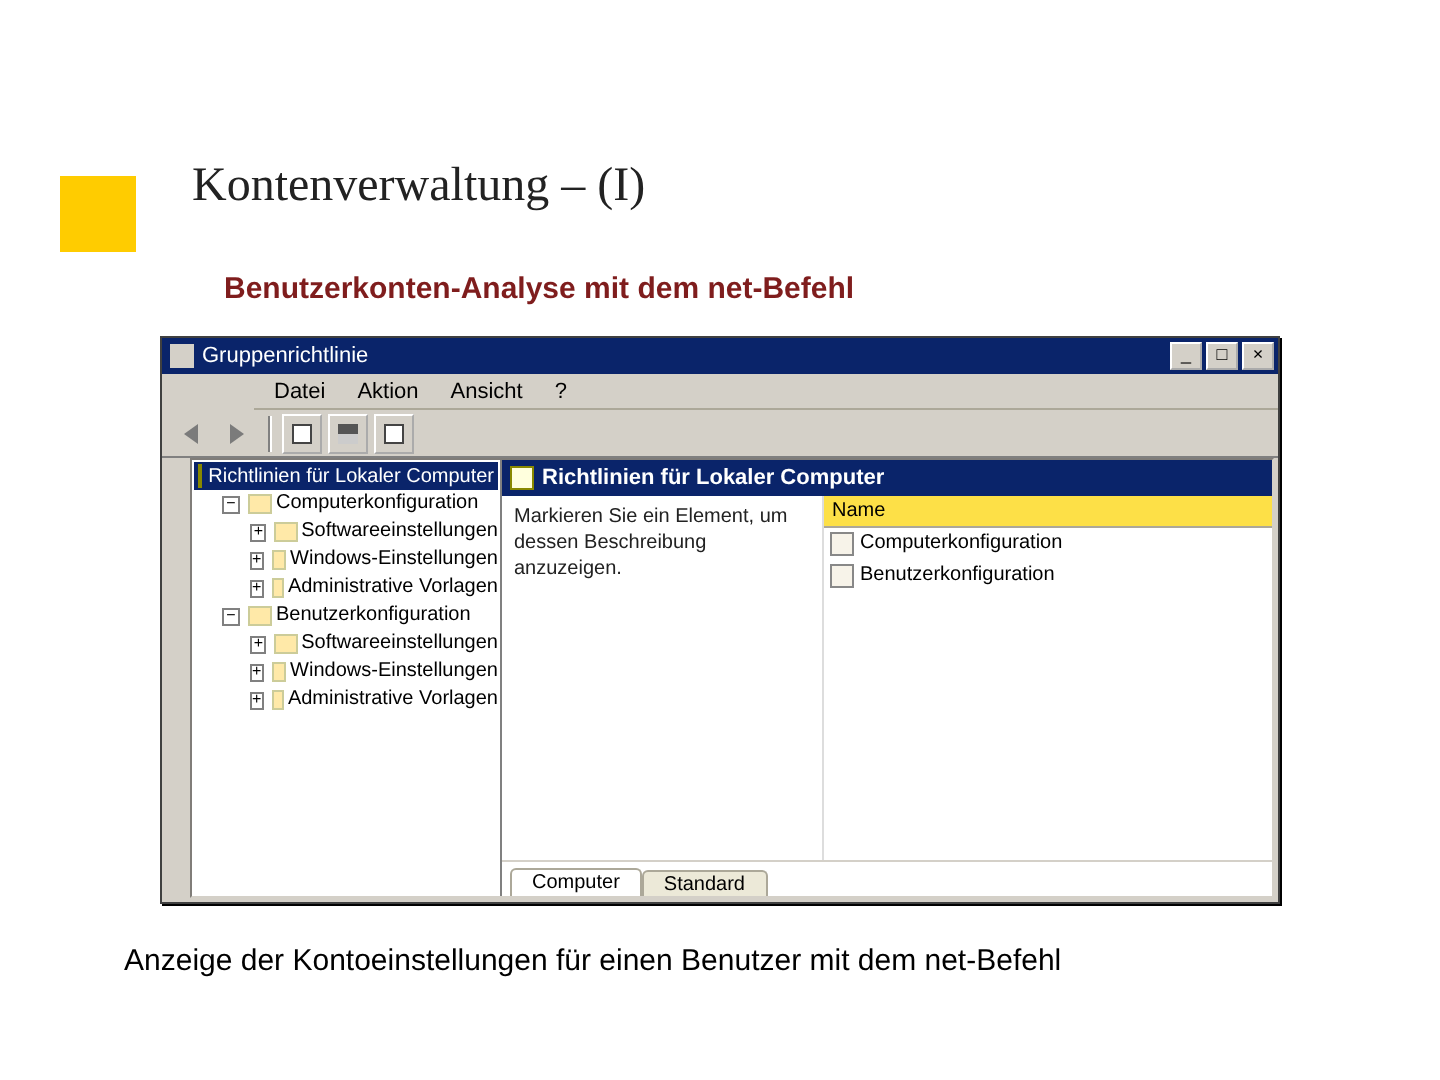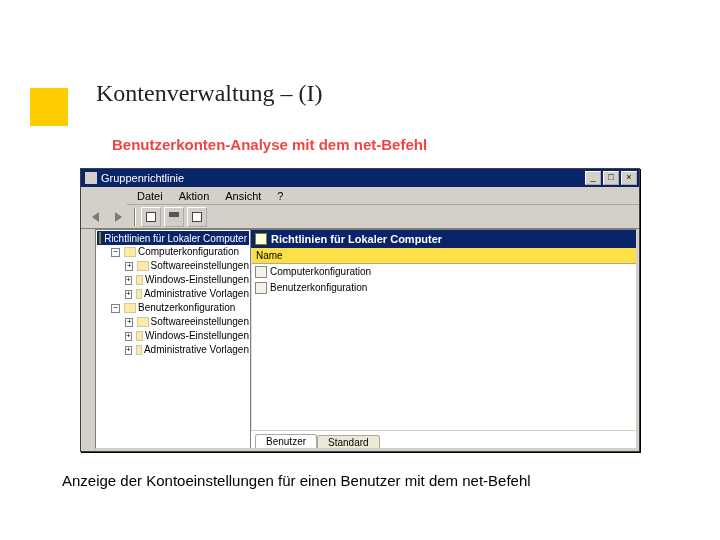--- a/index.html
+++ b/index.html
@@ -30,21 +30,21 @@
     color: #222;
     z-index: 1;
   }
   .slide-subtitle {
     position: absolute;
     top: 136px;
     left: 112px;
     font-family: Verdana, Tahoma, sans-serif;
     font-size: 15px;
     font-weight: bold;
-    color: #ef4444;
+    color: #7f1d1d;
   }
   .window {
     position: absolute;
     top: 168px;
     left: 80px;
     width: 560px;
     height: 284px;
     background: #d4d0c8;
     border: 1px solid #404040;
     box-shadow: 1px 1px 0 #000;
@@ -314,33 +314,34 @@
         </ul>
       </div>
     </div>
 
     <div class="right-area">
       <div class="rhead">
         <span class="ico"></span>
         <span>Richtlinien für Lokaler Computer</span>
       </div>
       <div class="rcontent">
+        <div class="rdesc">Markieren Sie ein Element, um dessen Beschreibung anzuzeigen.</div>
         <div class="rlist">
           <div class="rlist-hdr">Name</div>
           <div class="rlist-item">
               <span class="node-ico"></span>
               <span>Computerkonfiguration</span>
             </div>
           <div class="rlist-item">
               <span class="node-ico"></span>
               <span>Benutzerkonfiguration</span>
             </div>
         </div>
       </div>
       <div class="tabs">
-        <div class="tab active">Benutzer</div>
+        <div class="tab active">Computer</div>
         <div class="tab">Standard</div>
       </div>
     </div>
   </div>
 </div>
 
 <div class="footer-text">Anzeige der Kontoeinstellungen für einen Benutzer mit dem net-Befehl</div>
 
 </body></html>

